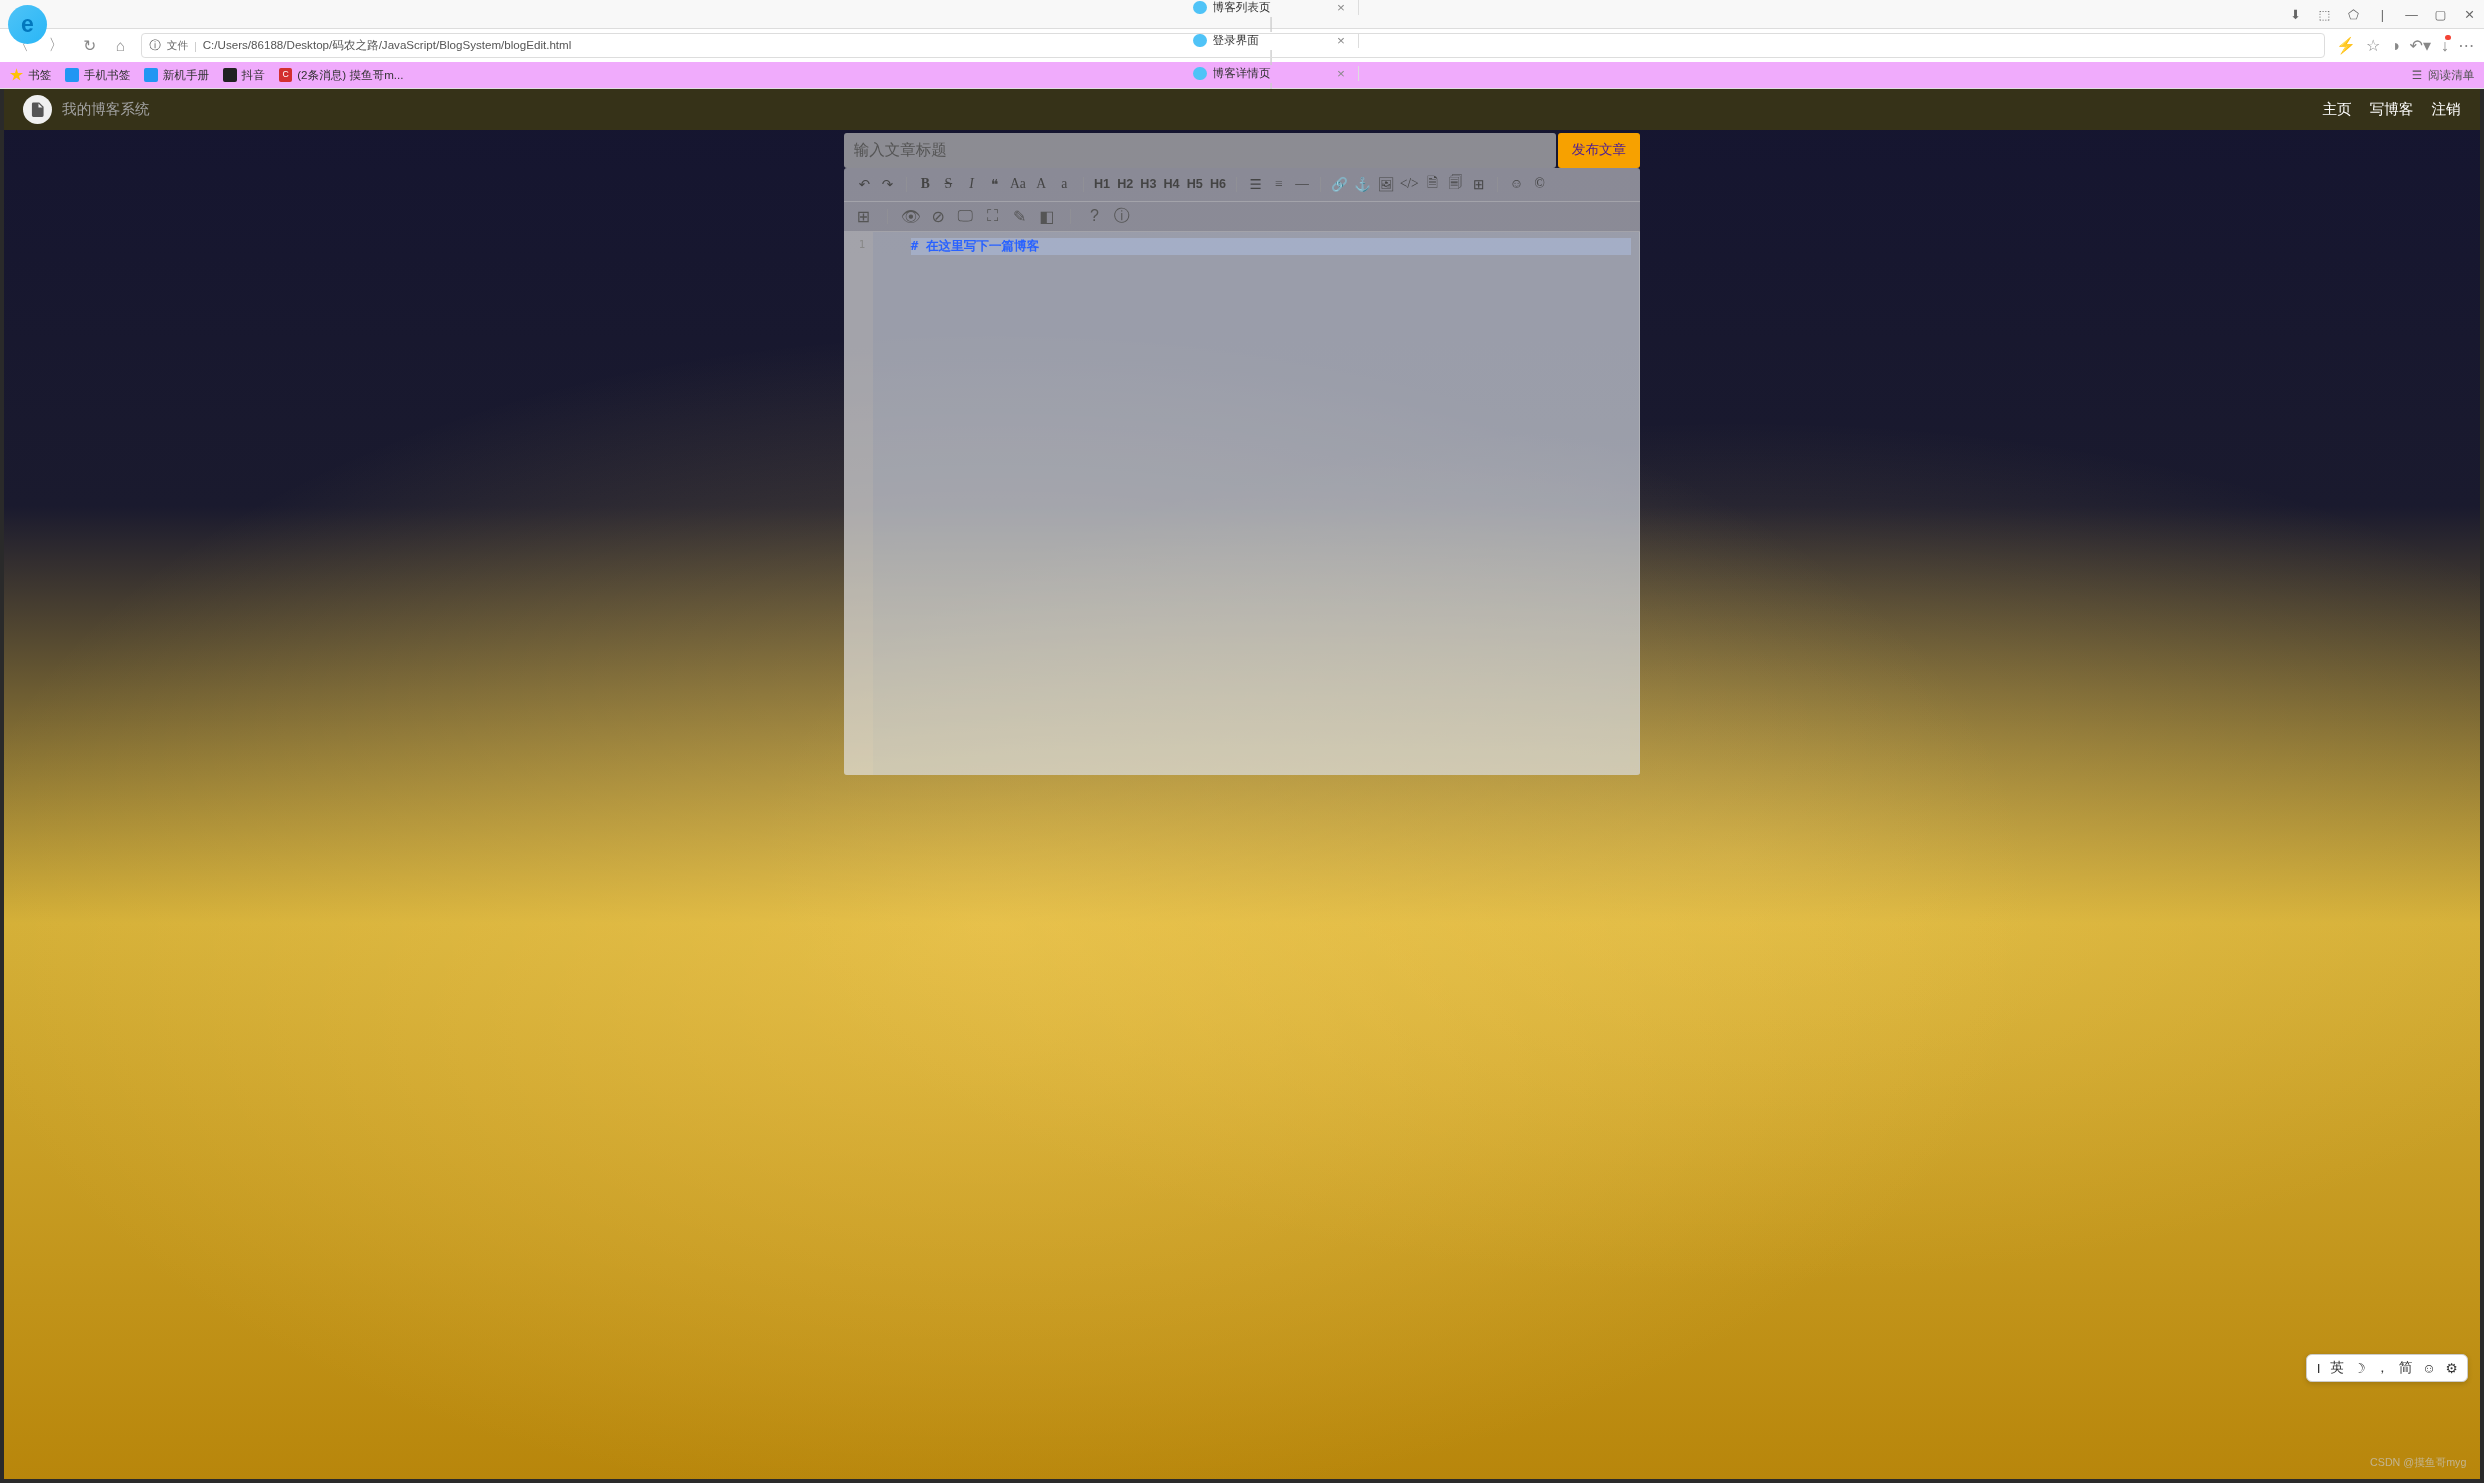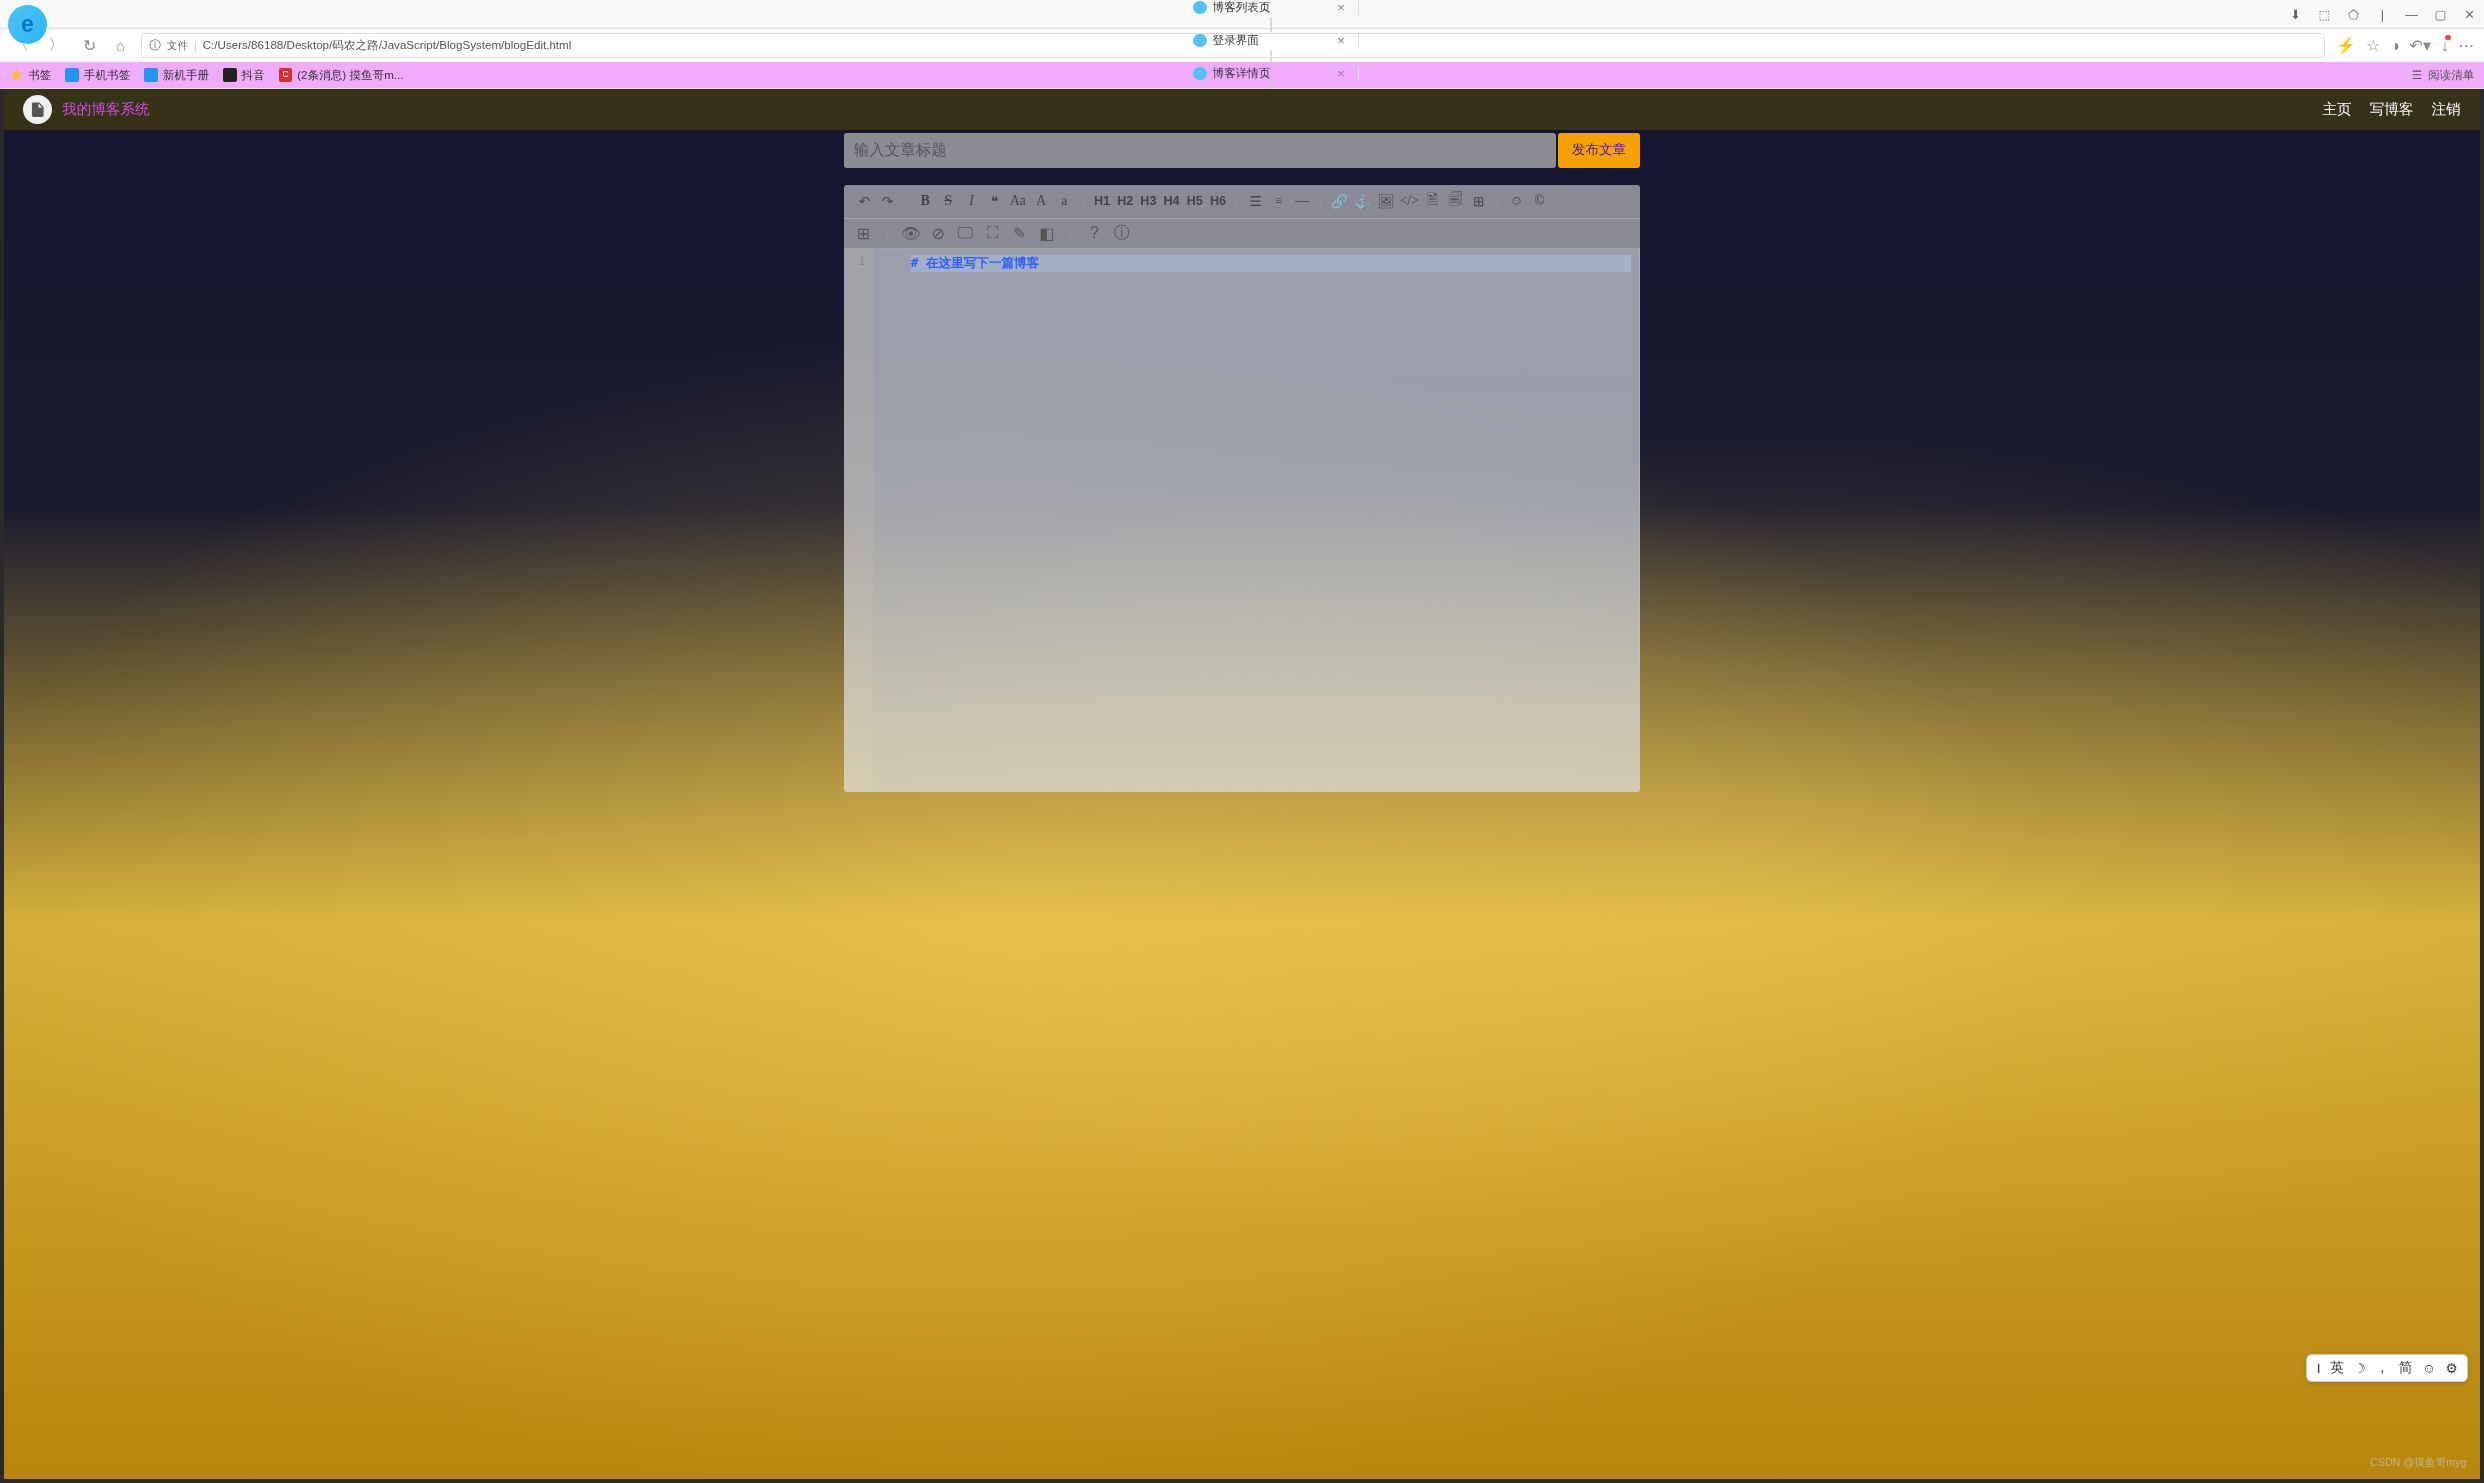--- a/index.html
+++ b/index.html
@@ -39,26 +39,26 @@
     .bookmark-right { margin-left: auto; display: flex; align-items: center; gap: 5.8px; color: #555; }
     
     
     .page-wrap { position: relative; height: calc(100vh - 89px); background: #0a0a1a; border: 4.9px solid #2a2a2a; border-top: none; }
     .bg-image { position: absolute; inset: 0; background: linear-gradient(180deg, #151530 0%, #1a1a2e 30%, #d4af37 60%, #b8860b 100%); opacity: 1; }
     .bg-overlay { position: absolute; inset: 0; background: radial-gradient(ellipse at 40% 60%, rgba(255,215,100,0.4) 0%, transparent 50%), radial-gradient(ellipse at 70% 55%, rgba(255,215,100,0.3) 0%, transparent 40%); }
     
     .topnav { position: relative; display: flex; align-items: center; height: 41px; background: rgba(60,55,20,0.85); padding: 0 19.4px; z-index: 10; }
     .site-logo { width: 29px; height: 29px; border-radius: 50%; background: #f0f0f0; display: flex; align-items: center; justify-content: center; margin-right: 9.7px; }
     .site-logo svg { width: 17.5px; height: 17.5px; }
-    .site-title { color: #d946ef; font-size: 14.6px; font-weight: 500; }
+    .site-title { color: #a3a3a3; font-size: 14.6px; font-weight: 500; }
     .nav-links { margin-left: auto; display: flex; gap: 18px; }
     .nav-link { color: #fff; font-size: 14.6px; cursor: pointer; }
     
     .content { position: relative; z-index: 5; width: 796px; margin: 0 auto; padding-top: 2.9px; }
-    .title-row { display: flex; gap: 2px; margin-bottom: 17px; }
+    .title-row { display: flex; gap: 2px; margin-bottom: 0; }
     .title-input { flex: 1; height: 35px; border: none; padding: 0 9.7px; font-size: 15.5px; background: rgba(180,180,180,0.75); color: #444; border-radius: 2.9px; }
     .title-input::placeholder { color: #555; }
     .publish-btn { width: 82px; height: 35px; background: #f7a100; border: none; border-radius: 2.9px; color: #4c1d95; font-size: 13.6px; font-weight: 500; cursor: pointer; }
     
     .editor { background: rgba(235,235,235,0.55); border-radius: 2.9px; overflow: hidden; }
     .toolbar { display: flex; align-items: center; padding: 5.8px 9.7px; gap: 1.9px; border-bottom: 1px solid rgba(200,200,200,0.4); flex-wrap: wrap; }
     .tb-btn { min-width: 21.3px; height: 21.3px; display: flex; align-items: center; justify-content: center; color: #444; font-size: 13.6px; cursor: pointer; font-family: serif; }
     .tb-btn.bold { font-weight: bold; font-family: serif; }
     .tb-btn.italic { font-style: italic; font-family: serif; }
     .tb-btn.strike { text-decoration: line-through; font-family: serif; }

